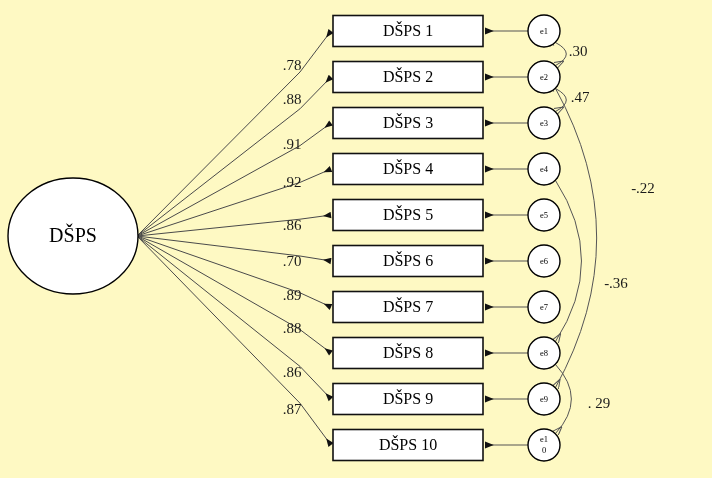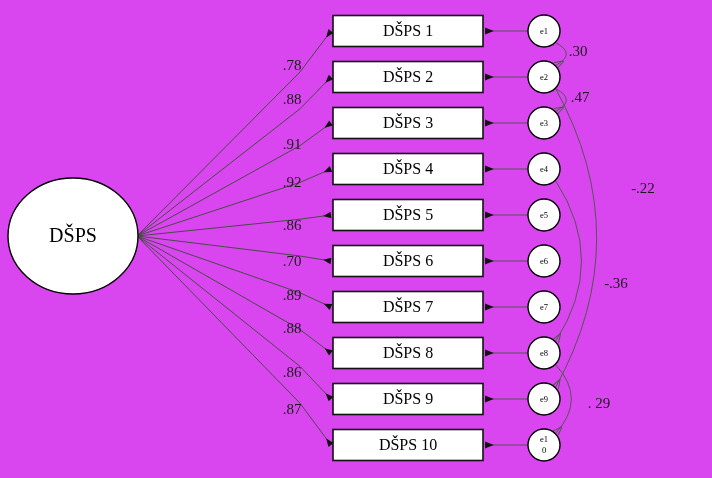--- a/index.html
+++ b/index.html
@@ -8,21 +8,21 @@
     padding: 0;
     background: #ffffff;
   }
   body {
     font-family: "Liberation Serif", "DejaVu Serif", serif;
   }
   #diagram-root {
     position: relative;
     width: 712px;
     height: 478px;
-    background: #d946ef;
+    background: #fef9c3;
     overflow: hidden;
   }
   svg.canvas {
     position: absolute;
     left: 0;
     top: 0;
     width: 712px;
     height: 478px;
   }
   .node-text {

